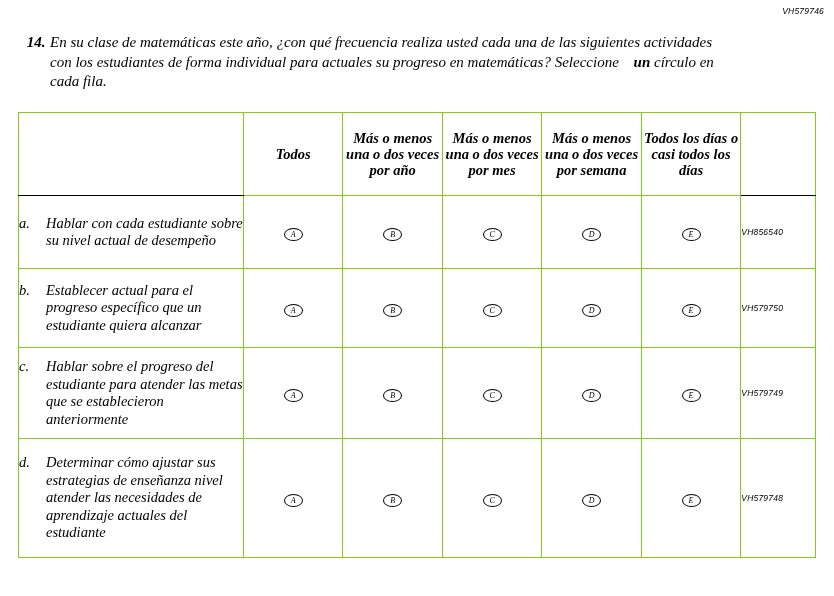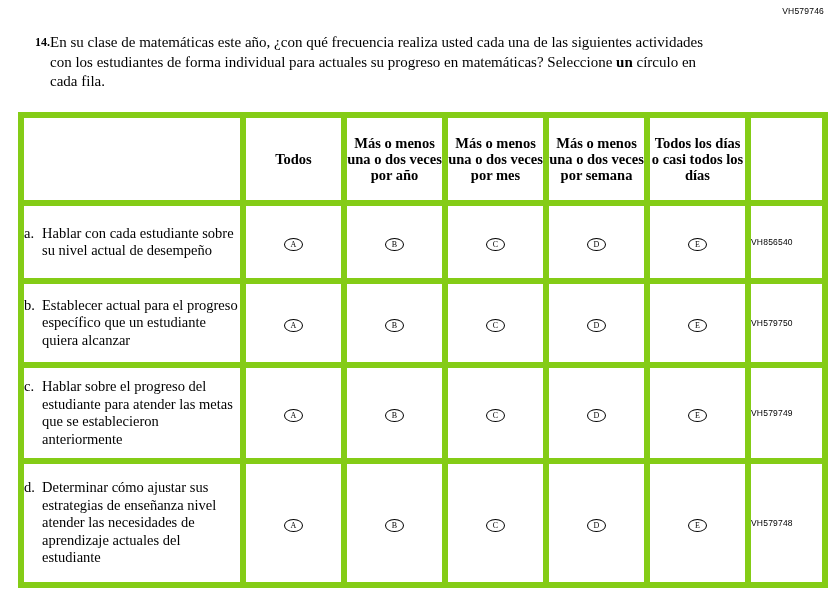--- a/index.html
+++ b/index.html
@@ -12,65 +12,67 @@
     height: 596px;
     font-family: "Liberation Serif", serif;
     color: #000000;
     position: relative;
     overflow: hidden;
   }
   .page {
     position: relative;
     width: 834px;
     height: 596px;
+    font-style: italic;
   }
   .corner-code {
     position: absolute;
     top: 6px;
     right: 10px;
     font-family: "Liberation Sans", sans-serif;
     font-size: 8.5px;
     letter-spacing: 0.2px;
     color: #000;
   }
   .question-block {
     position: absolute;
     top: 33px;
     left: 22px;
     width: 700px;
     display: flex;
     align-items: flex-start;
   }
   .q-number {
     font-weight: bold;
-    font-size: 12px;
+    font-size: 15px;
     line-height: 19px;
     width: 28px;
     flex: 0 0 28px;
-    text-align: right;
+    text-align: center;
   }
   .q-text {
     font-size: 15px;
     line-height: 19.5px;
     text-align: left;
   }
   .q-text b {
     font-weight: bold;
+    margin-left: 11px;
   }
 
   table.matrix {
     position: absolute;
     top: 112px;
     left: 18px;
     width: 798px;
     border-collapse: collapse;
     table-layout: fixed;
   }
   table.matrix td, table.matrix th {
-    border: 6px solid #84cc16;
+    border: 1px solid #84cc16;
     padding: 0;
     vertical-align: middle;
   }
   table.matrix thead th {
     height: 82px;
     font-weight: bold;
     font-size: 14.5px;
     line-height: 16px;
     text-align: center;
     vertical-align: middle;
@@ -92,20 +94,21 @@
   .stem-inner {
     display: flex;
     align-items: flex-start;
   }
   .stem-letter {
     flex: 0 0 18px;
     width: 18px;
   }
   .stem-label {
     flex: 1 1 auto;
+    margin-left: 9px;
   }
   td.opt {
     text-align: center;
     vertical-align: middle;
   }
   .bubble {
     display: inline-block;
     width: 17px;
     height: 11px;
     border: 1px solid #000;

